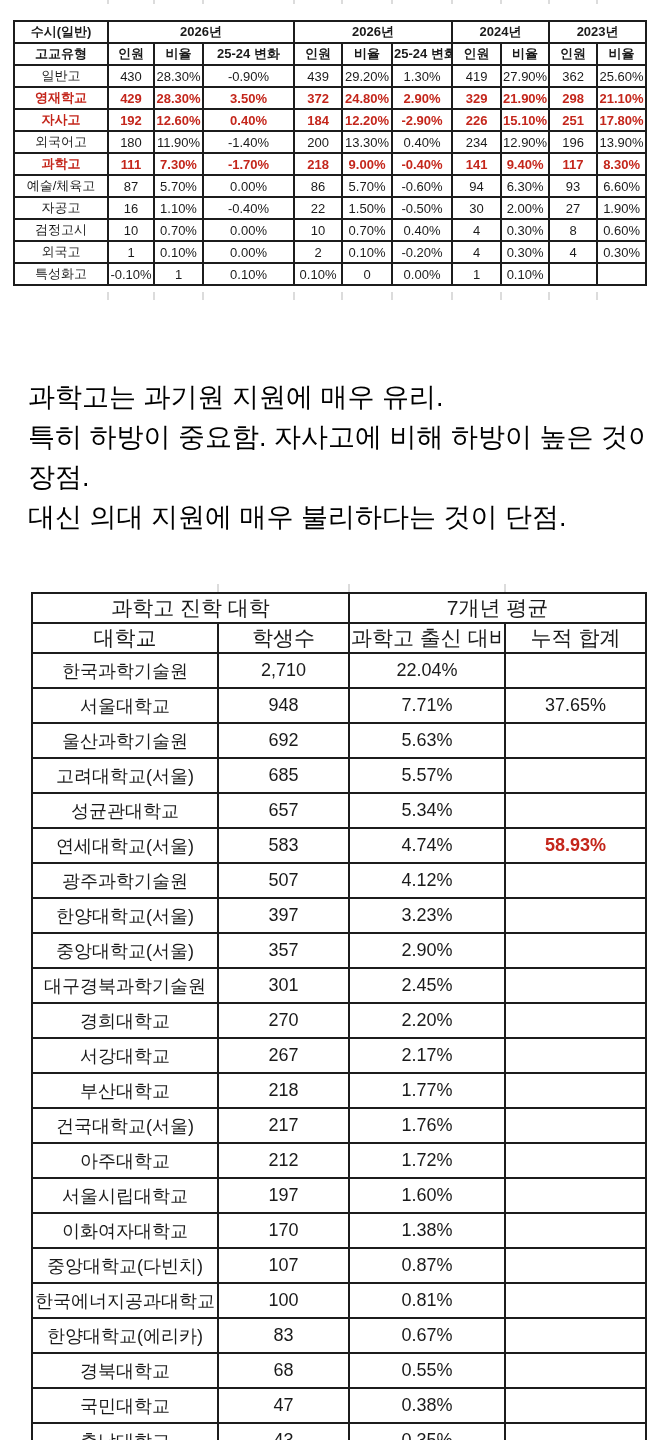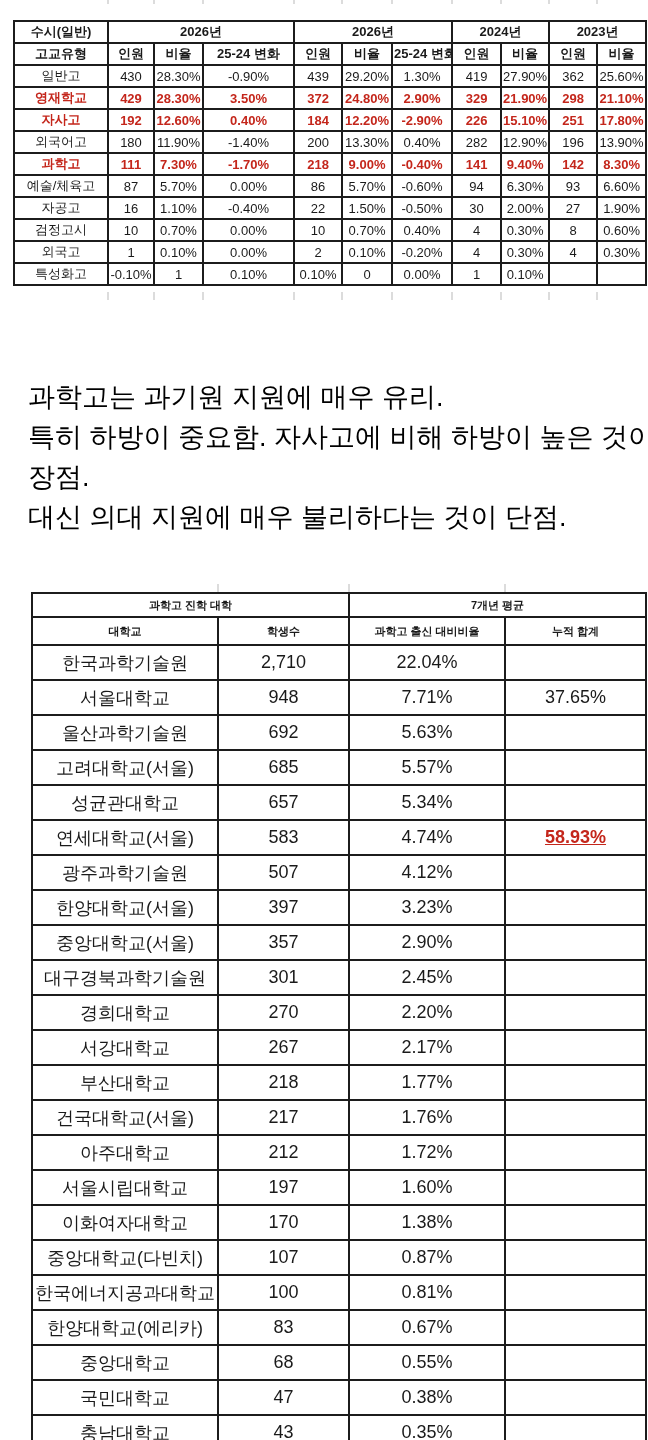--- a/index.html
+++ b/index.html
@@ -20,22 +20,22 @@
   #t1{left:13px;top:20px;width:632px;font-size:13px;}
   #t1 tr{height:22px;}
   #t1 th{font-weight:bold;}
   #t1 tr.red td{color:var(--red,#c4261b);font-weight:bold;}
 
   
   #t2{left:31px;top:592px;width:614px;font-size:18px;}
   #t2 thead tr.grp{height:24px;}
   #t2 thead tr.hdr{height:28px;}
   #t2 tbody tr{height:35px;}
-  #t2 th{font-weight:bold;font-size:11px;}
-  #t2 td.red{color:var(--red,#c4261b);font-weight:bold;text-decoration:underline;}
+  #t2 th{font-weight:normal;font-size:21px;}
+  #t2 td.red{color:var(--red,#c4261b);font-weight:bold;}
 
   
   .notes{position:absolute;left:28px;top:377px;font-size:27px;line-height:40px;color:#000;}
   .notes div{white-space:nowrap;}
 
   
   .stub{position:absolute;width:2px;background:#dcdcdc;}
 </style>
 </head>
 <body>
@@ -119,36 +119,36 @@
           <td>17.80%</td>
         </tr>
         <tr>
           <td>외국어고</td>
           <td>180</td>
           <td>11.90%</td>
           <td>-1.40%</td>
           <td>200</td>
           <td>13.30%</td>
           <td>0.40%</td>
-          <td>282</td>
+          <td>234</td>
           <td>12.90%</td>
           <td>196</td>
           <td>13.90%</td>
         </tr>
         <tr class="red">
           <td>과학고</td>
           <td>111</td>
           <td>7.30%</td>
           <td>-1.70%</td>
           <td>218</td>
           <td>9.00%</td>
           <td>-0.40%</td>
           <td>141</td>
           <td>9.40%</td>
-          <td>142</td>
+          <td>117</td>
           <td>8.30%</td>
         </tr>
         <tr>
           <td>예술/체육고</td>
           <td>87</td>
           <td>5.70%</td>
           <td>0.00%</td>
           <td>86</td>
           <td>5.70%</td>
           <td>-0.60%</td>
@@ -353,21 +353,21 @@
           <td>0.81%</td>
           <td></td>
         </tr>
         <tr>
           <td>한양대학교(에리카)</td>
           <td>83</td>
           <td>0.67%</td>
           <td></td>
         </tr>
         <tr>
-          <td>중앙대학교</td>
+          <td>경북대학교</td>
           <td>68</td>
           <td>0.55%</td>
           <td></td>
         </tr>
         <tr>
           <td>국민대학교</td>
           <td>47</td>
           <td>0.38%</td>
           <td></td>
         </tr>

